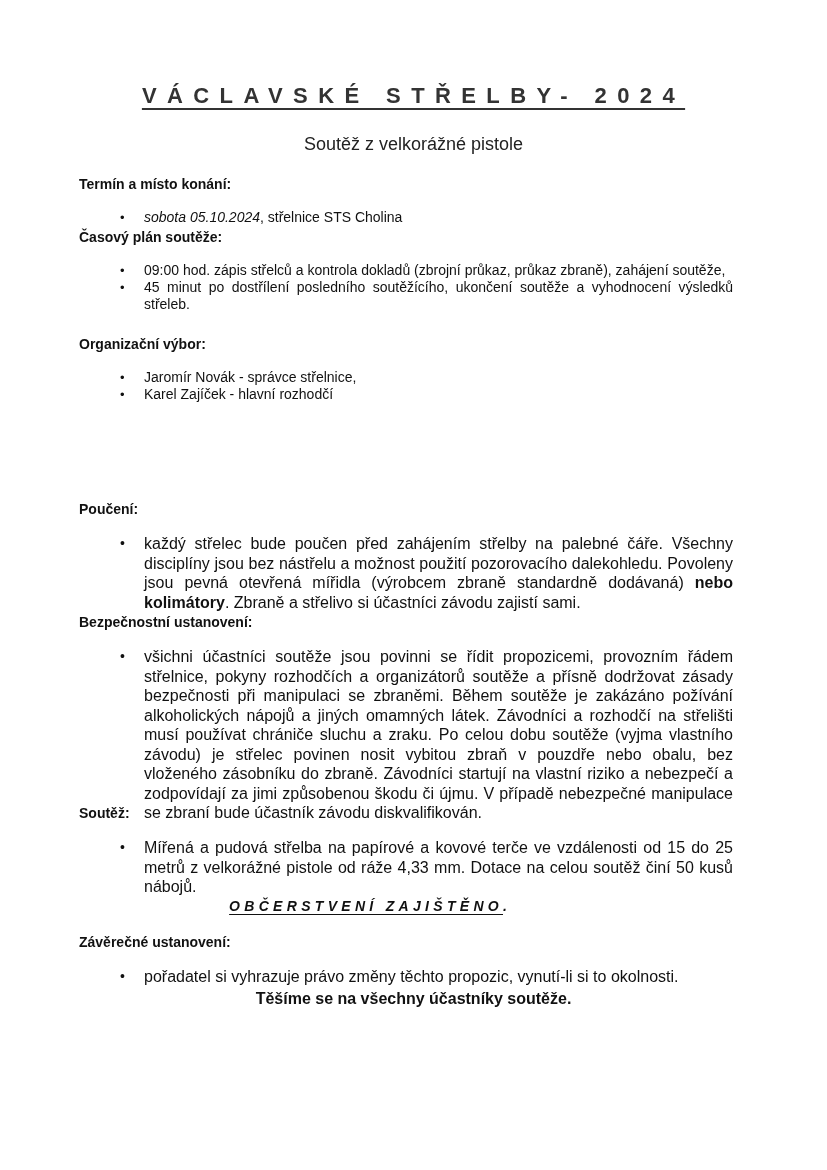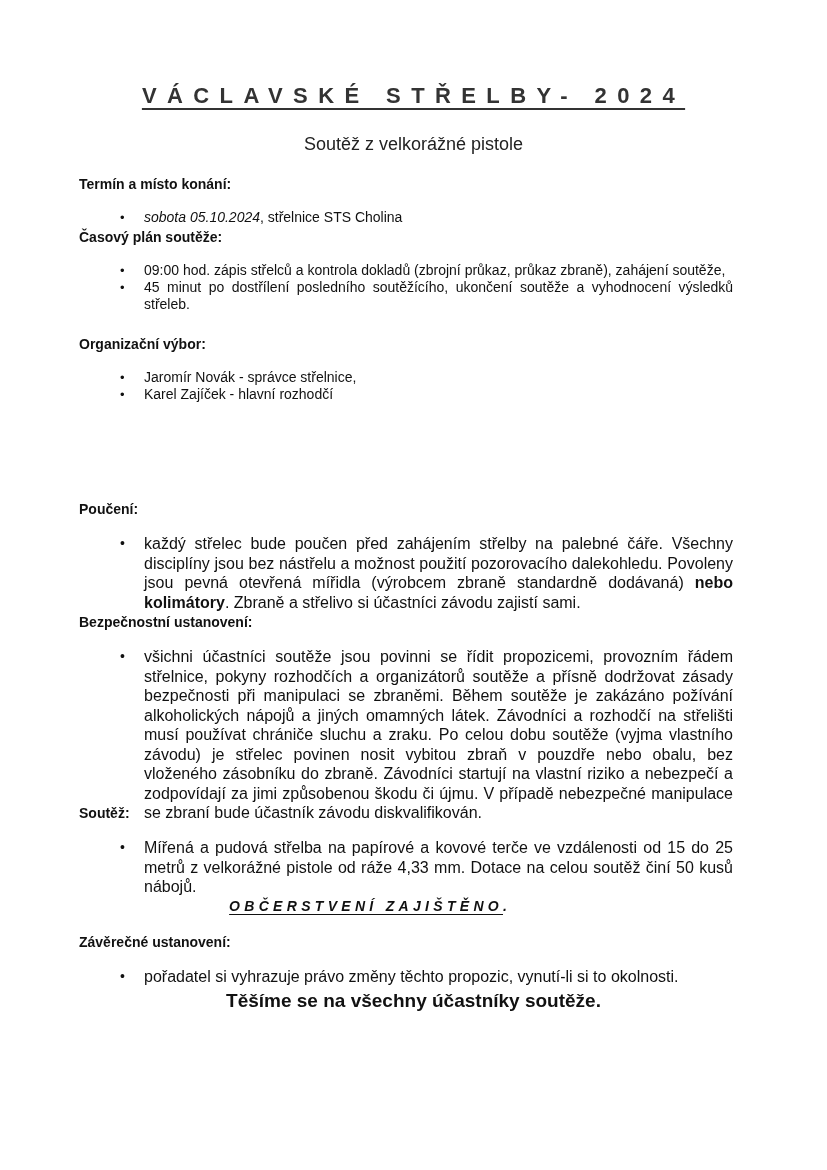--- a/index.html
+++ b/index.html
@@ -18,21 +18,21 @@
   li { position: relative; padding-left: 49px; }
   li::before { content: "•"; position: absolute; left: 25px; top: 0; }
   .small li { font-size: 14px; line-height: 17px; }
   .big li { font-size: 16px; line-height: 19.5px; text-align: justify; }
   .small li::before { font-size: 13px; }
   .big li::before { font-size: 14px; }
   .refresh { position: absolute; top: 897px; left: 0; width: 736px; text-align: center; }
   .refresh span { font-size: 14px; font-weight: bold; font-style: italic; letter-spacing: 4.3px;
                   text-decoration: underline; text-underline-offset: 3px; }
   .closing { position: absolute; top: 990px; left: 0; width: 827px; text-align: center;
-             font-size: 19px; font-weight: bold; }
+             font-size: 16px; font-weight: bold; }
 </style>
 </head>
 <body>
 
 <div class="page">
 
   <div class="title">
     <span>VÁCLAVSKÉ STŘELBY- 2024</span>
   </div>
 

